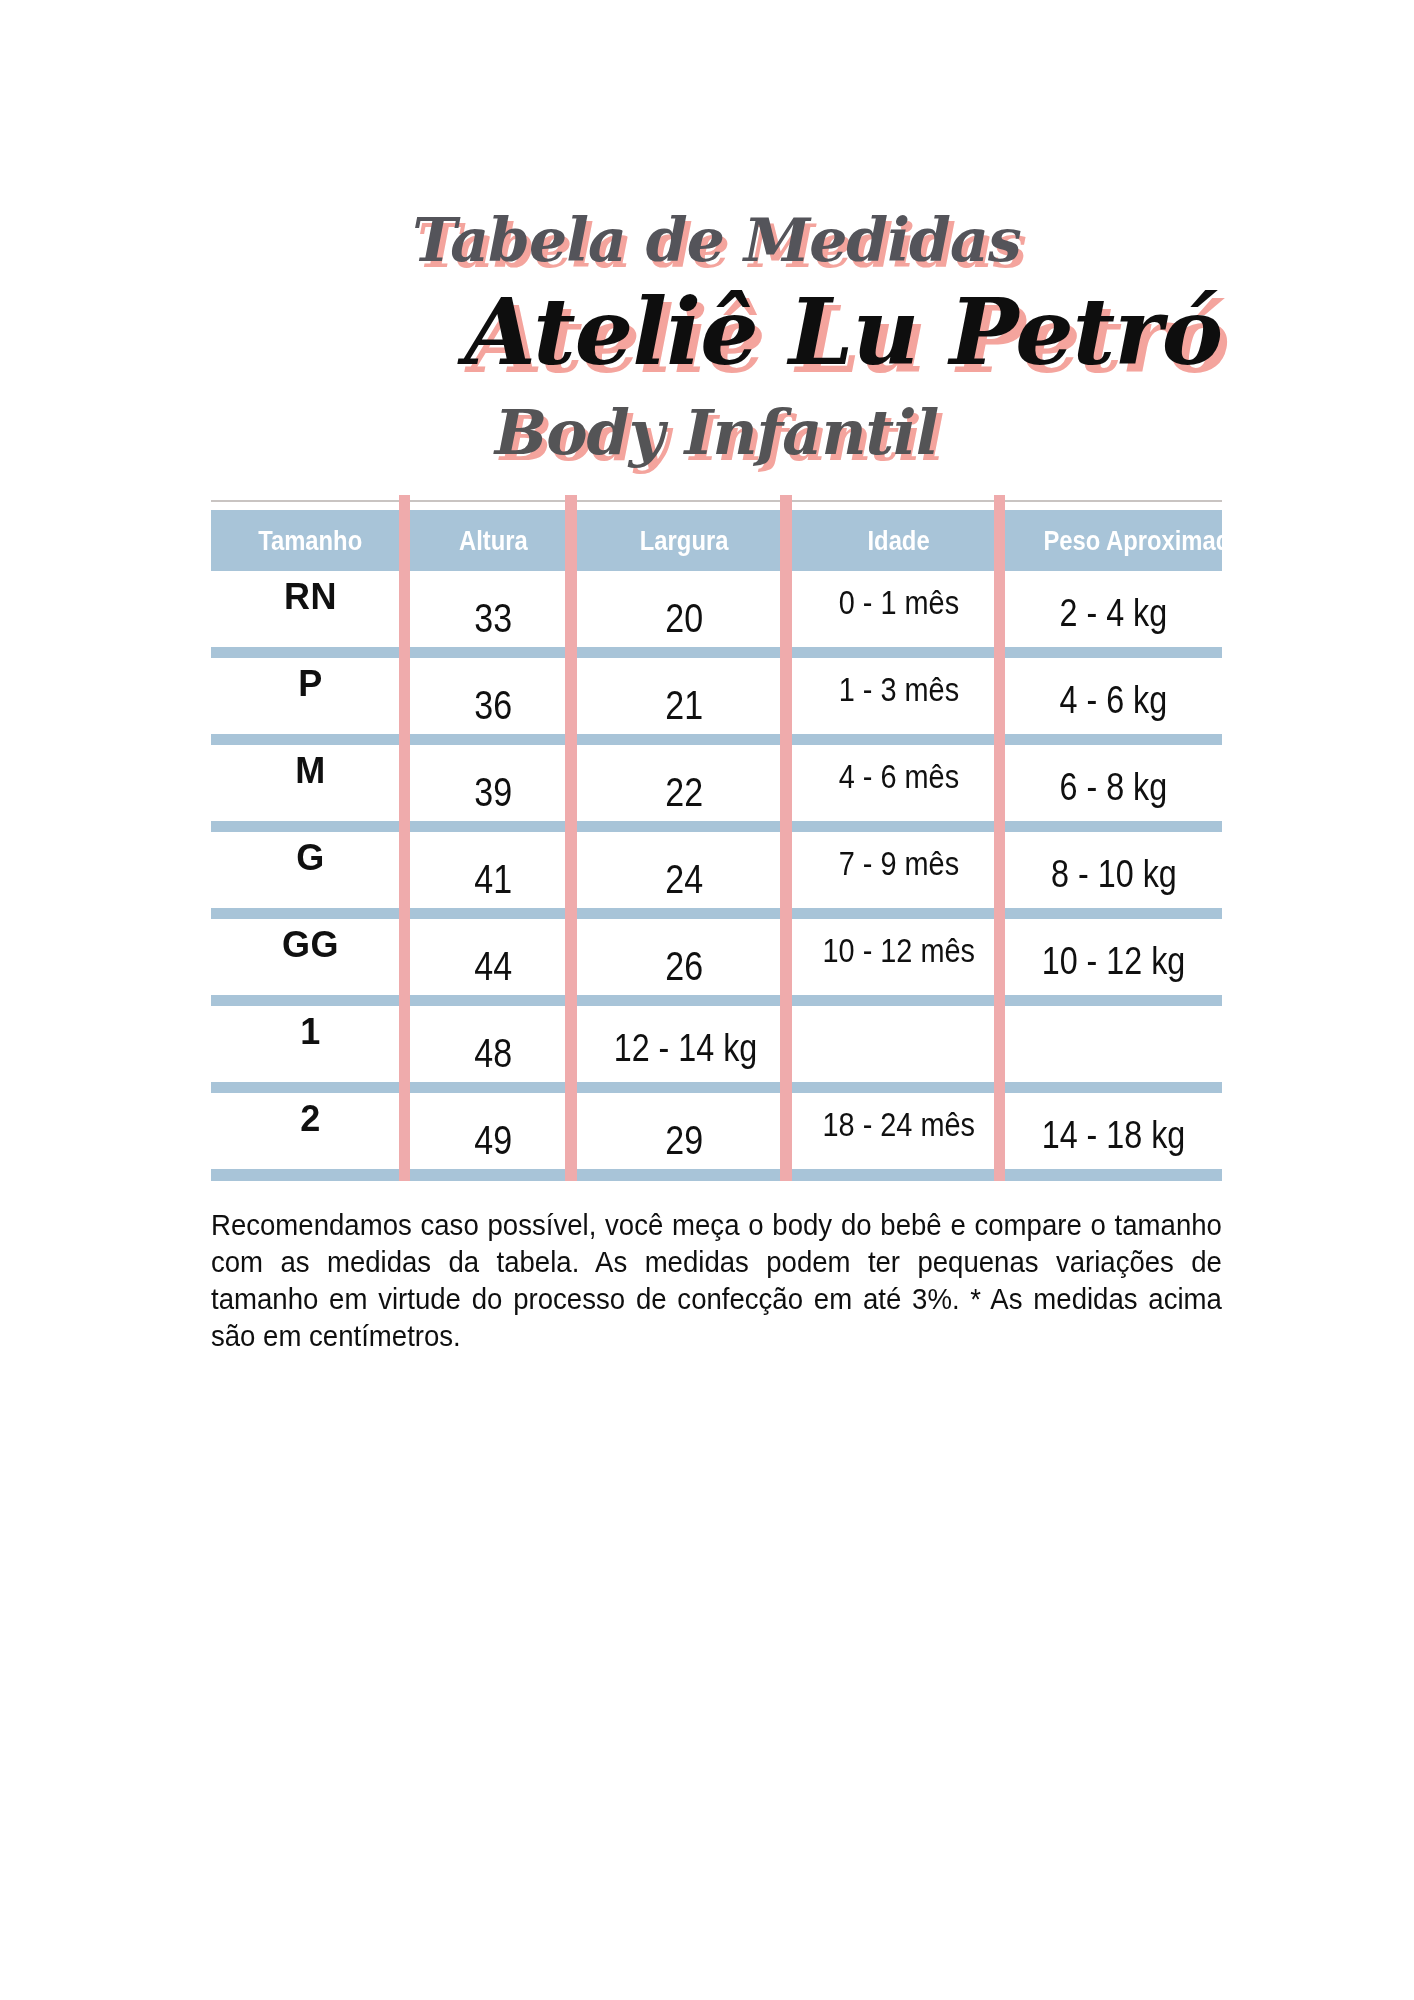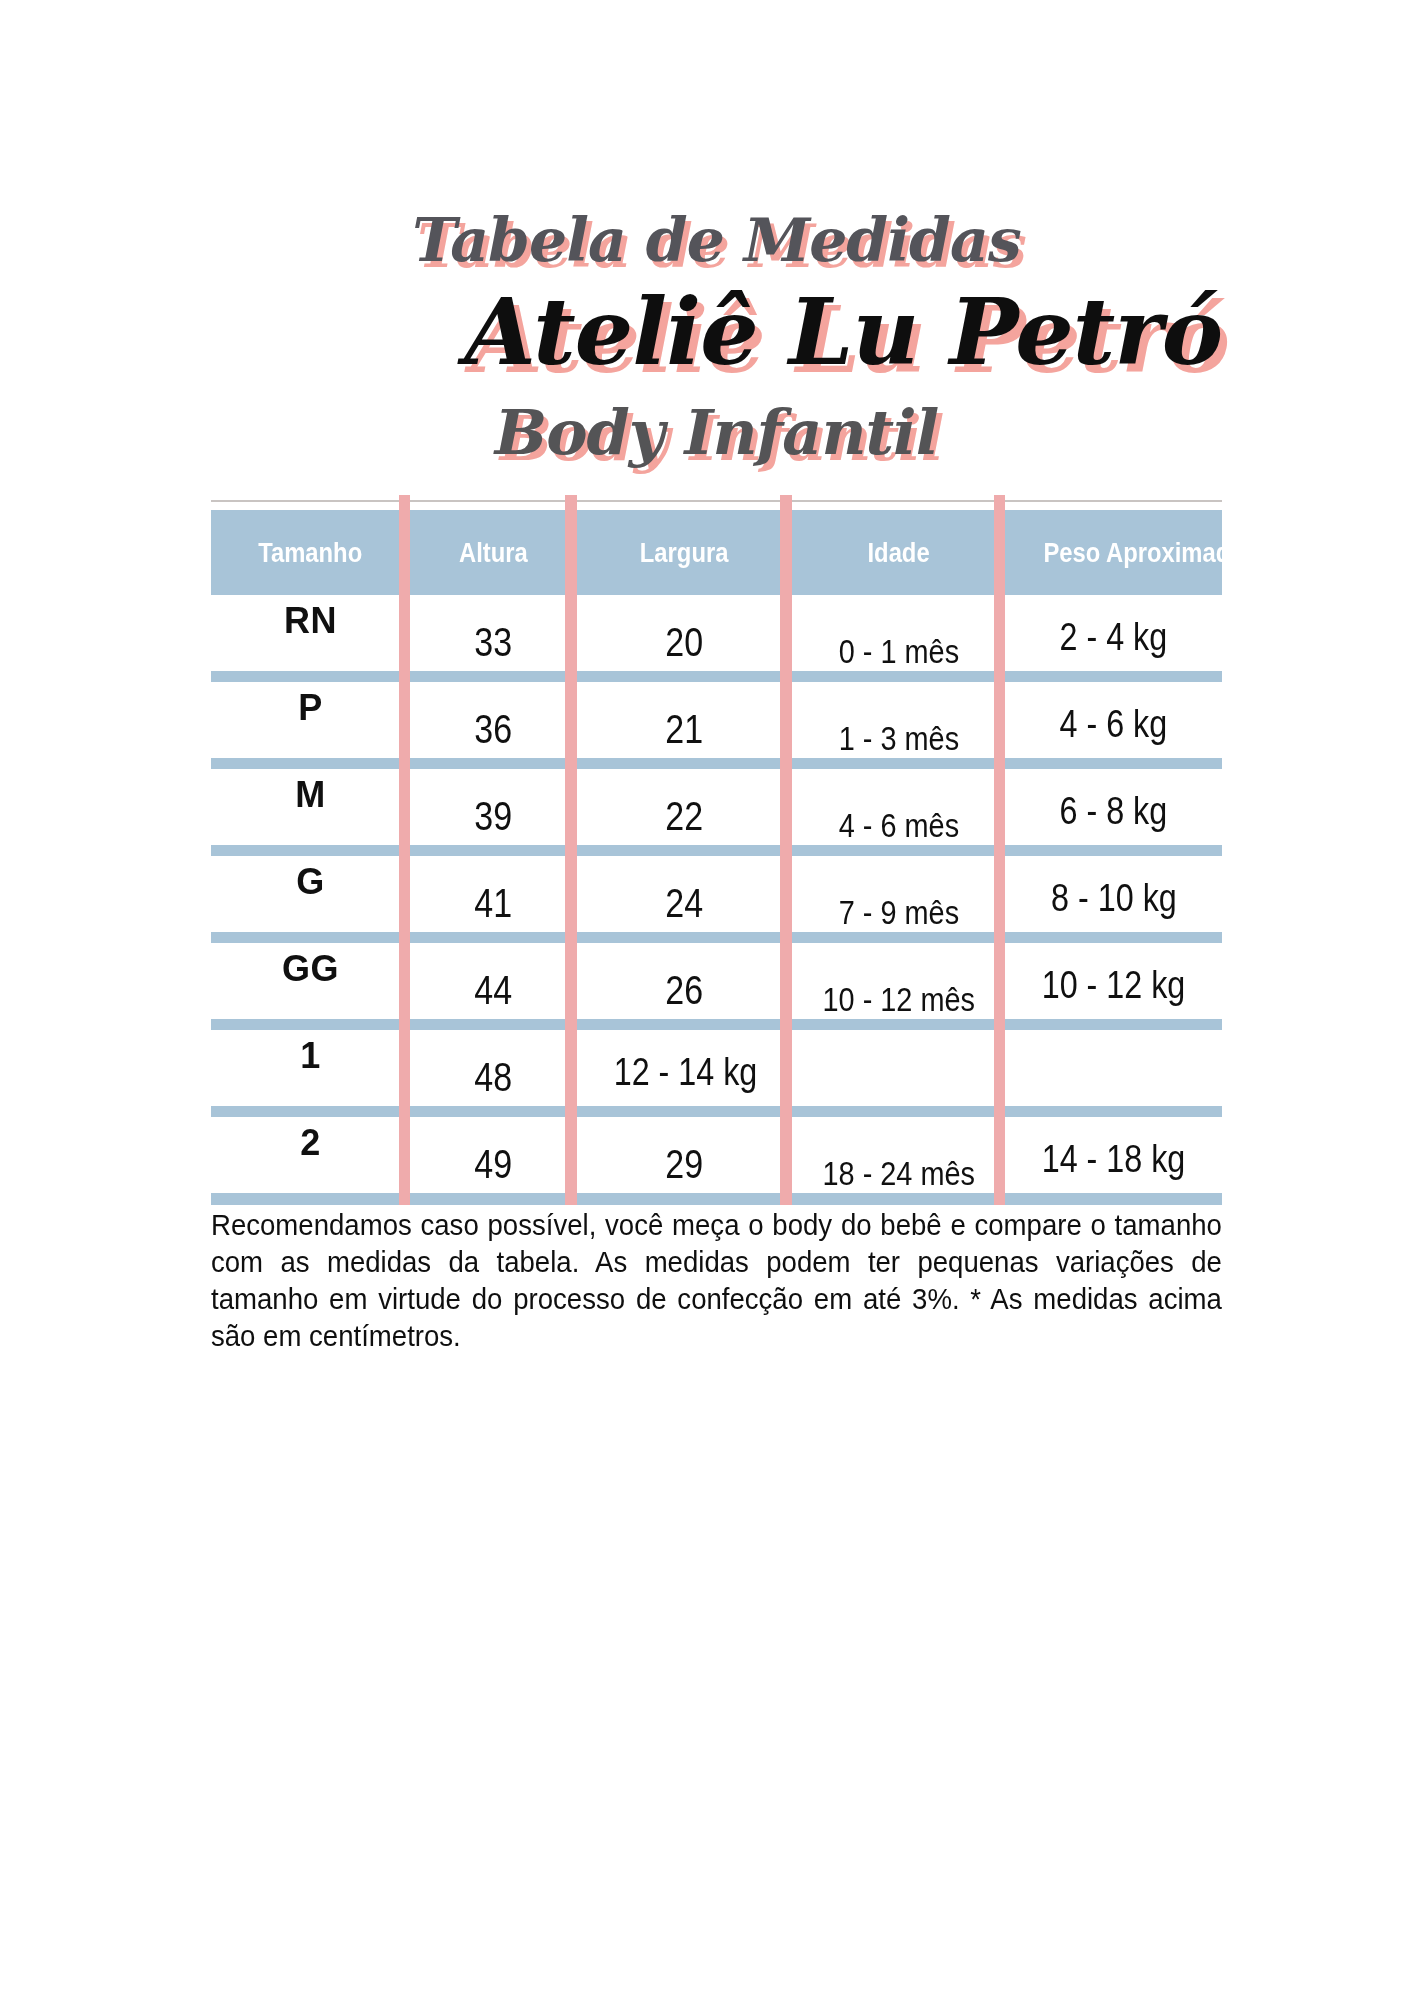--- a/index.html
+++ b/index.html
@@ -51,21 +51,21 @@
   .pink-bar{
     position:absolute;top:-15px;bottom:0;width:11px;
     background:#efabac;z-index:3;
   }
   .pink-1{left:188px;}
   .pink-2{left:354px;width:12px;}
   .pink-3{left:569px;width:12px;}
   .pink-4{left:783px;}
 
   .thead{
-    height:85px;background:#a8c4d8;
+    height:61px;background:#a8c4d8;
     display:flex;align-items:flex-end;
     position:relative;z-index:1;
   }
   .hdr{
     display:flex;align-items:center;justify-content:center;
     height:100%;color:#ffffff;font-weight:bold;font-size:28px;
     text-align:center;line-height:1.06;
   }
   .hdr .cond{max-width:165px;}
 
@@ -81,21 +81,21 @@
   }
   .cell{
     display:flex;justify-content:center;
     height:100%;color:#101010;
   }
   .cell-size{
     align-items:flex-start;padding-top:5px;box-sizing:border-box;
     font-weight:bold;font-size:36px;letter-spacing:0.5px;
   }
   .cell-num{align-items:center;font-size:40px;font-weight:400;padding-top:18px;box-sizing:border-box;}
-  .cell-age{align-items:flex-end;font-size:34px;font-weight:400;padding-top:12px;box-sizing:border-box;}
+  .cell-age{align-items:flex-start;font-size:34px;font-weight:400;padding-top:12px;box-sizing:border-box;}
   .cell-kg{align-items:center;font-size:38px;font-weight:400;padding-top:8px;box-sizing:border-box;}
 
   .cond{display:inline-block;transform:scaleX(0.85);transform-origin:center;white-space:nowrap;}
 
   .row-sep{
     height:11px;background:#a8c4d8;position:relative;z-index:1;
   }
   .bottom-bar{
     height:12px;background:#a8c4d8;position:relative;z-index:1;
   }

